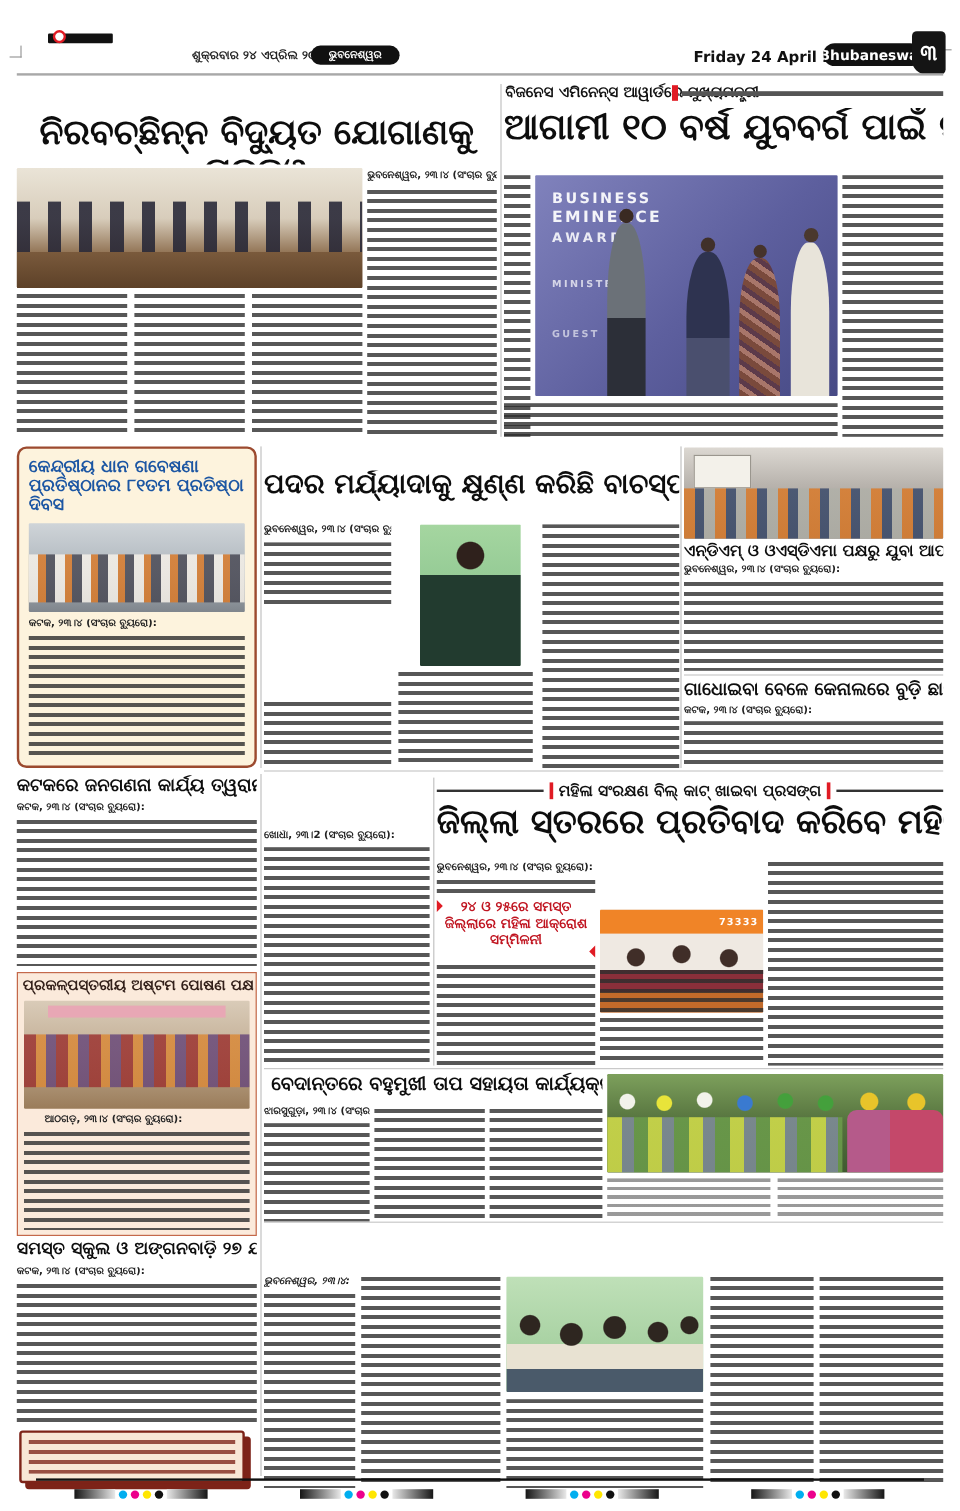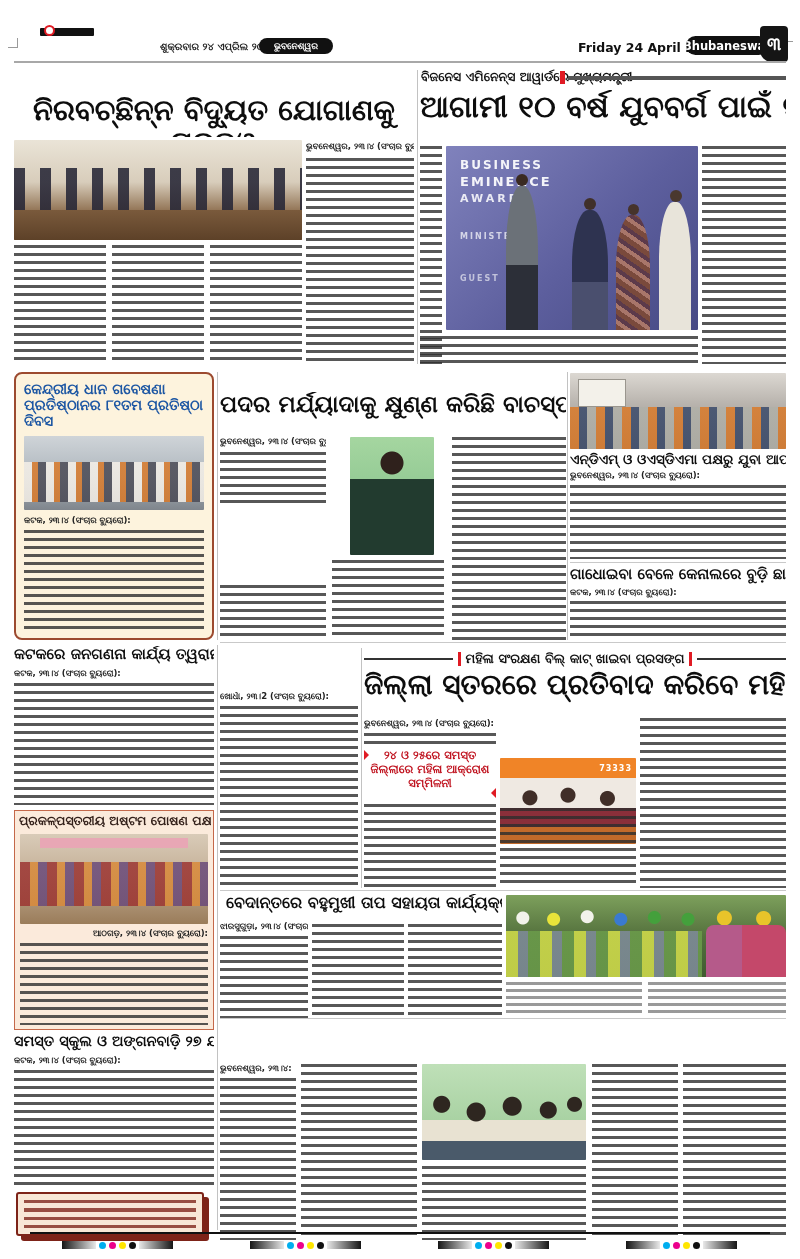--- a/index.html
+++ b/index.html
@@ -114,21 +114,21 @@
   <div class="abs hl" style="left:14px;top:646px;width:200px;height:20px;font-size:15px;white-space:nowrap;">କଟକରେ ଜନଗଣନା କାର୍ଯ୍ୟ ତ୍ୱରାନ୍ୱିତ</div>
   <div class="abs dateline" style="left:14px;top:669px;width:200px;height:11px;">କଟକ, ୨୩।୪ (ସଂଚାର ବ୍ୟୁରୋ):</div>
   <div class="abs gk" style="left:14px;top:683px;width:200px;height:122px;"></div>
 
   <div class="abs" style="left:14px;top:810px;width:200px;height:220px;background:#fbeadb;border:1px solid #c4684a;box-sizing:border-box;">
     <div class="abs hl" style="left:4px;top:3px;width:192px;height:16px;font-size:12.5px;color:#33201a;white-space:nowrap;">ପ୍ରକଳ୍ପସ୍ତରୀୟ ଅଷ୍ଟମ ପୋଷଣ ପକ୍ଷ ପାଳିତ</div>
     <div class="abs photo" style="left:5px;top:23px;width:188px;height:90px;background:linear-gradient(180deg,#d9cbb8 0%,#c4b097 45%,#9a7c5a 100%);">
       <div class="abs" style="left:20px;top:4px;width:148px;height:10px;background:#e8a7b5;"></div>
       <div class="abs" style="left:0;top:28px;width:188px;height:44px;background:repeating-linear-gradient(90deg,#9c3532 0 10px,#d98a3a 10px 18px,#6a4a7a 18px 27px);opacity:.85;"></div>
     </div>
-    <div class="abs dateline" style="left:5px;top:118px;width:188px;height:11px;text-align:right;">ଆଠଗଡ଼, ୨୩।୪ (ସଂଚାର ବ୍ୟୁରୋ):</div>
+    <div class="abs dateline" style="left:22px;top:118px;width:188px;height:11px;">ଆଠଗଡ଼, ୨୩।୪ (ସଂଚାର ବ୍ୟୁରୋ):</div>
     <div class="abs gk" style="left:5px;top:132px;width:188px;height:82px;"></div>
   </div>
 
   <div class="abs hl" style="left:14px;top:1034px;width:200px;height:19px;font-size:14.5px;white-space:nowrap;">ସମସ୍ତ ସ୍କୁଲ ଓ ଅଙ୍ଗନବାଡ଼ି ୨୭ ଯାଏ ବନ୍ଦ</div>
   <div class="abs dateline" style="left:14px;top:1056px;width:200px;height:11px;">କଟକ, ୨୩।୪ (ସଂଚାର ବ୍ୟୁରୋ):</div>
   <div class="abs gk" style="left:14px;top:1070px;width:200px;height:116px;"></div>
   <div class="abs" style="left:16px;top:1192px;width:188px;height:44px;background:#f8e7d6;border:2px solid #7d2318;border-radius:3px;box-shadow:5px 5px 0 #7d2318;box-sizing:border-box;">
     <div class="abs gkm" style="left:6px;top:6px;width:172px;height:28px;"></div>
   </div>
 
@@ -171,21 +171,21 @@
   <div class="abs photo" style="left:506px;top:895px;width:280px;height:82px;background:linear-gradient(180deg,#7da05c 0%,#54713d 50%,#3f5a30 100%);">
     <div class="abs" style="left:0;top:10px;width:280px;height:26px;background:radial-gradient(circle at 6% 50%,#f2f2ea 0 6px,transparent 7px),radial-gradient(circle at 17% 55%,#e8e43a 0 6px,transparent 7px),radial-gradient(circle at 29% 45%,#f2f2ea 0 6px,transparent 7px),radial-gradient(circle at 41% 55%,#3a7ad0 0 6px,transparent 7px),radial-gradient(circle at 53% 48%,#44a03c 0 6px,transparent 7px),radial-gradient(circle at 65% 55%,#44a03c 0 6px,transparent 7px),radial-gradient(circle at 78% 50%,#e8c42a 0 7px,transparent 8px),radial-gradient(circle at 92% 52%,#e8c42a 0 7px,transparent 8px);"></div>
     <div class="abs" style="left:0;top:36px;width:196px;height:46px;background:repeating-linear-gradient(90deg,#cdd94a 0 12px,#7d8a96 12px 22px,#6a9a4a 22px 34px);opacity:.9;"></div>
     <div class="abs" style="left:200px;top:30px;width:80px;height:52px;background:linear-gradient(90deg,#b55a8a 0 45%,#c4486a 45%);border-radius:8px 8px 0 0;"></div>
   </div>
   <div class="abs gk2" style="left:506px;top:982px;width:136px;height:34px;"></div>
   <div class="abs gk2" style="left:648px;top:982px;width:138px;height:34px;"></div>
 
   <div class="abs hrule" style="left:220px;top:1018px;width:566px;"></div>
 
-  <div class="abs dateline" style="left:220px;top:1064px;width:76px;height:11px;">ଭୁବନେଶ୍ୱର, ୨୩।୪:</div>
+  <div class="abs dateline" style="left:220px;top:1064px;width:76px;height:11px;font-style:italic;">ଭୁବନେଶ୍ୱର, ୨୩।୪:</div>
   <div class="abs gk" style="left:220px;top:1078px;width:76px;height:162px;"></div>
   <div class="abs gk" style="left:301px;top:1064px;width:116px;height:176px;"></div>
   <div class="abs photo" style="left:422px;top:1064px;width:164px;height:96px;background:linear-gradient(180deg,#bfe0b8 0%,#99c894 100%);">
     <div class="abs" style="left:0;top:0;width:164px;height:96px;background:radial-gradient(circle at 12% 42%,#2e2620 0 8px,transparent 9px),radial-gradient(circle at 33% 50%,#2e2620 0 9px,transparent 10px),radial-gradient(circle at 55% 44%,#2e2620 0 9px,transparent 10px),radial-gradient(circle at 77% 48%,#2e2620 0 8px,transparent 9px),radial-gradient(circle at 93% 42%,#2e2620 0 7px,transparent 8px),linear-gradient(180deg,transparent 58%,#e8e2d2 58% 80%,#4a5a6a 80%);"></div>
   </div>
   <div class="abs gk" style="left:422px;top:1166px;width:164px;height:74px;"></div>
   <div class="abs gk" style="left:592px;top:1064px;width:86px;height:176px;"></div>
   <div class="abs gk" style="left:683px;top:1064px;width:103px;height:176px;"></div>
 
   <div class="abs" style="left:30px;top:1232px;width:740px;height:2px;background:#111;"></div>

